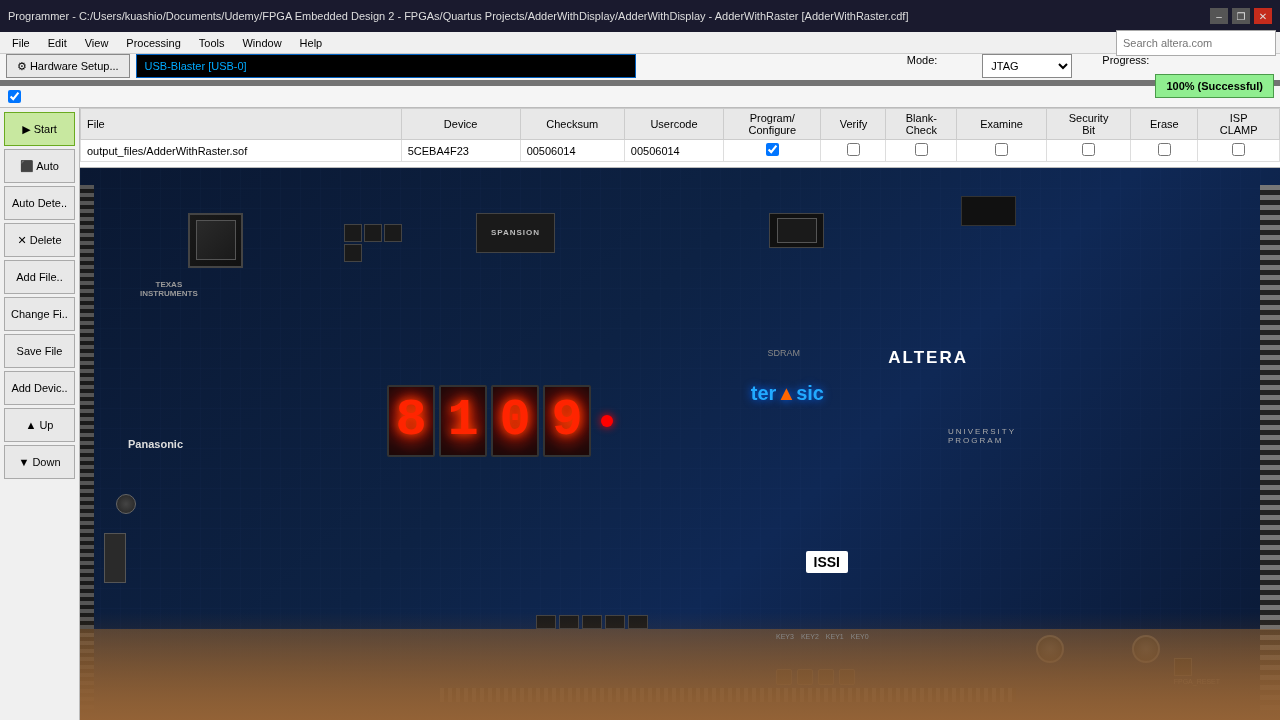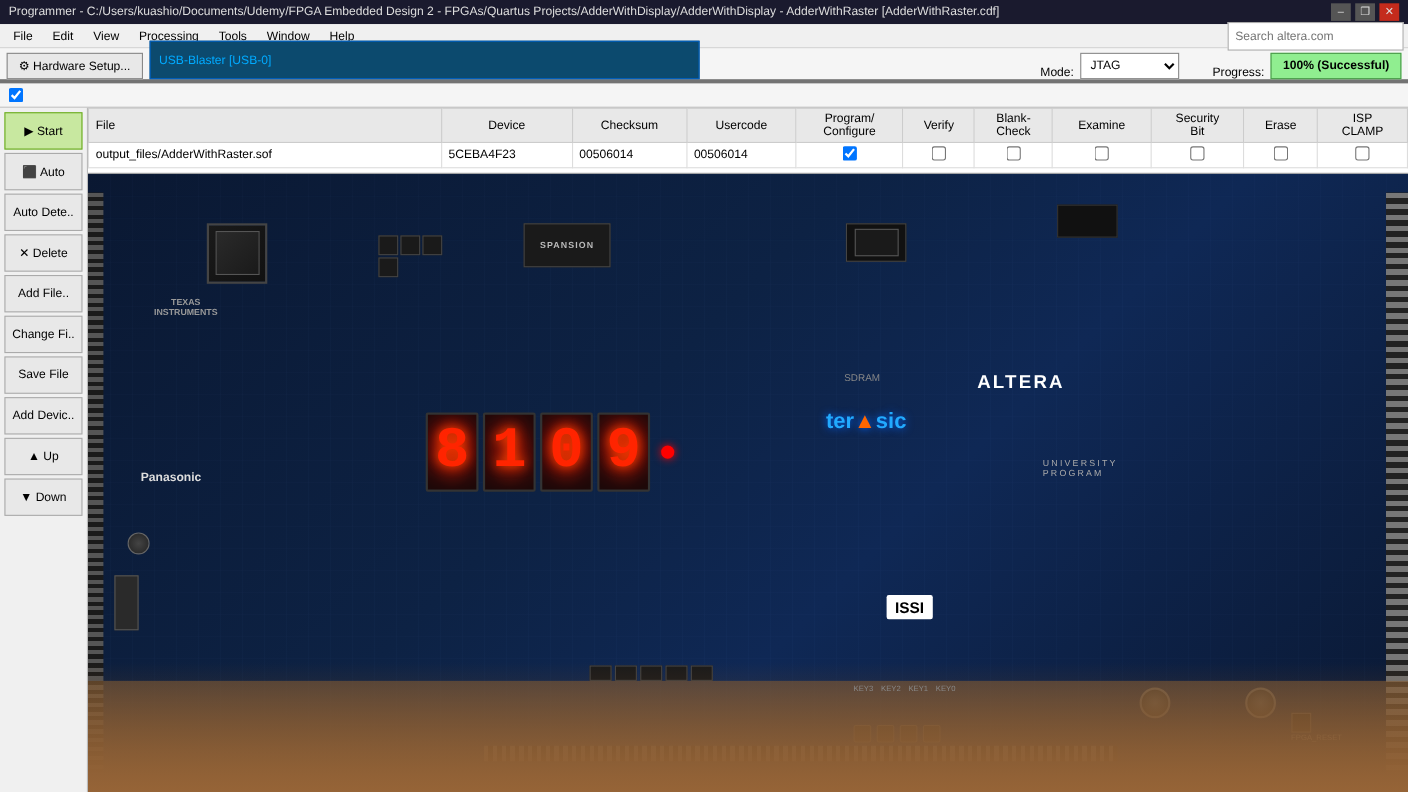--- a/index.html
+++ b/index.html
@@ -13,21 +13,21 @@
     }
 
     
     #title-bar {
       background: #1a1a2e;
       color: #ddd;
       height: 22px;
       display: flex;
       align-items: center;
       justify-content: space-between;
-      padding: 6px 8px;
+      padding: 16px 8px;
       font-size: 11px;
     }
     #title-bar-controls { display: flex; gap: 4px; }
     .title-btn {
       width: 18px; height: 16px;
       background: #555;
       border: none;
       color: #ddd;
       font-size: 10px;
       cursor: pointer;
@@ -48,58 +48,59 @@
     .menu-item {
       padding: 2px 8px;
       cursor: pointer;
       font-size: 11px;
       color: #000;
     }
 
     
     #toolbar {
       background: #f5f5f5;
-      border-bottom: 4px solid #737373;
+      border-bottom: 6px solid #737373;
       height: 32px;
       display: flex;
-      align-items: flex-end;
+      align-items: flex-start;
       padding: 0 6px;
       gap: 6px;
     }
     .toolbar-btn {
       background: #e8e8e8;
       border: 1px solid #aaa;
       padding: 3px 10px;
       cursor: pointer;
       font-size: 11px;
       height: 24px;
       display: flex; align-items: center; gap: 4px;
       white-space: nowrap;
     }
     #hw-setup-btn {
       background: #e8e8e8;
       border: 1px solid #888;
     }
     #usb-blaster-input {
-      background: #0c4a6e;
+      background: #000000;
       color: #00aaff;
       border: 1px solid #0060c0;
       padding: 2px 8px;
       font-size: 11px;
-      height: 35px;
+      height: 24px;
       flex: 1;
       max-width: 500px;
     }
     #mode-select {
       border: 1px solid #888;
       background: #fff;
       font-size: 11px;
       height: 24px;
       padding: 0 4px;
       min-width: 80px;
+      margin-left: 39px;
     }
     #progress-value {
       background: #90ee90;
       border: 1px solid #4a9a4a;
       color: #000;
       font-size: 11px;
       height: 24px;
       padding: 0 10px;
       display: flex; align-items: center;
       font-weight: bold;

